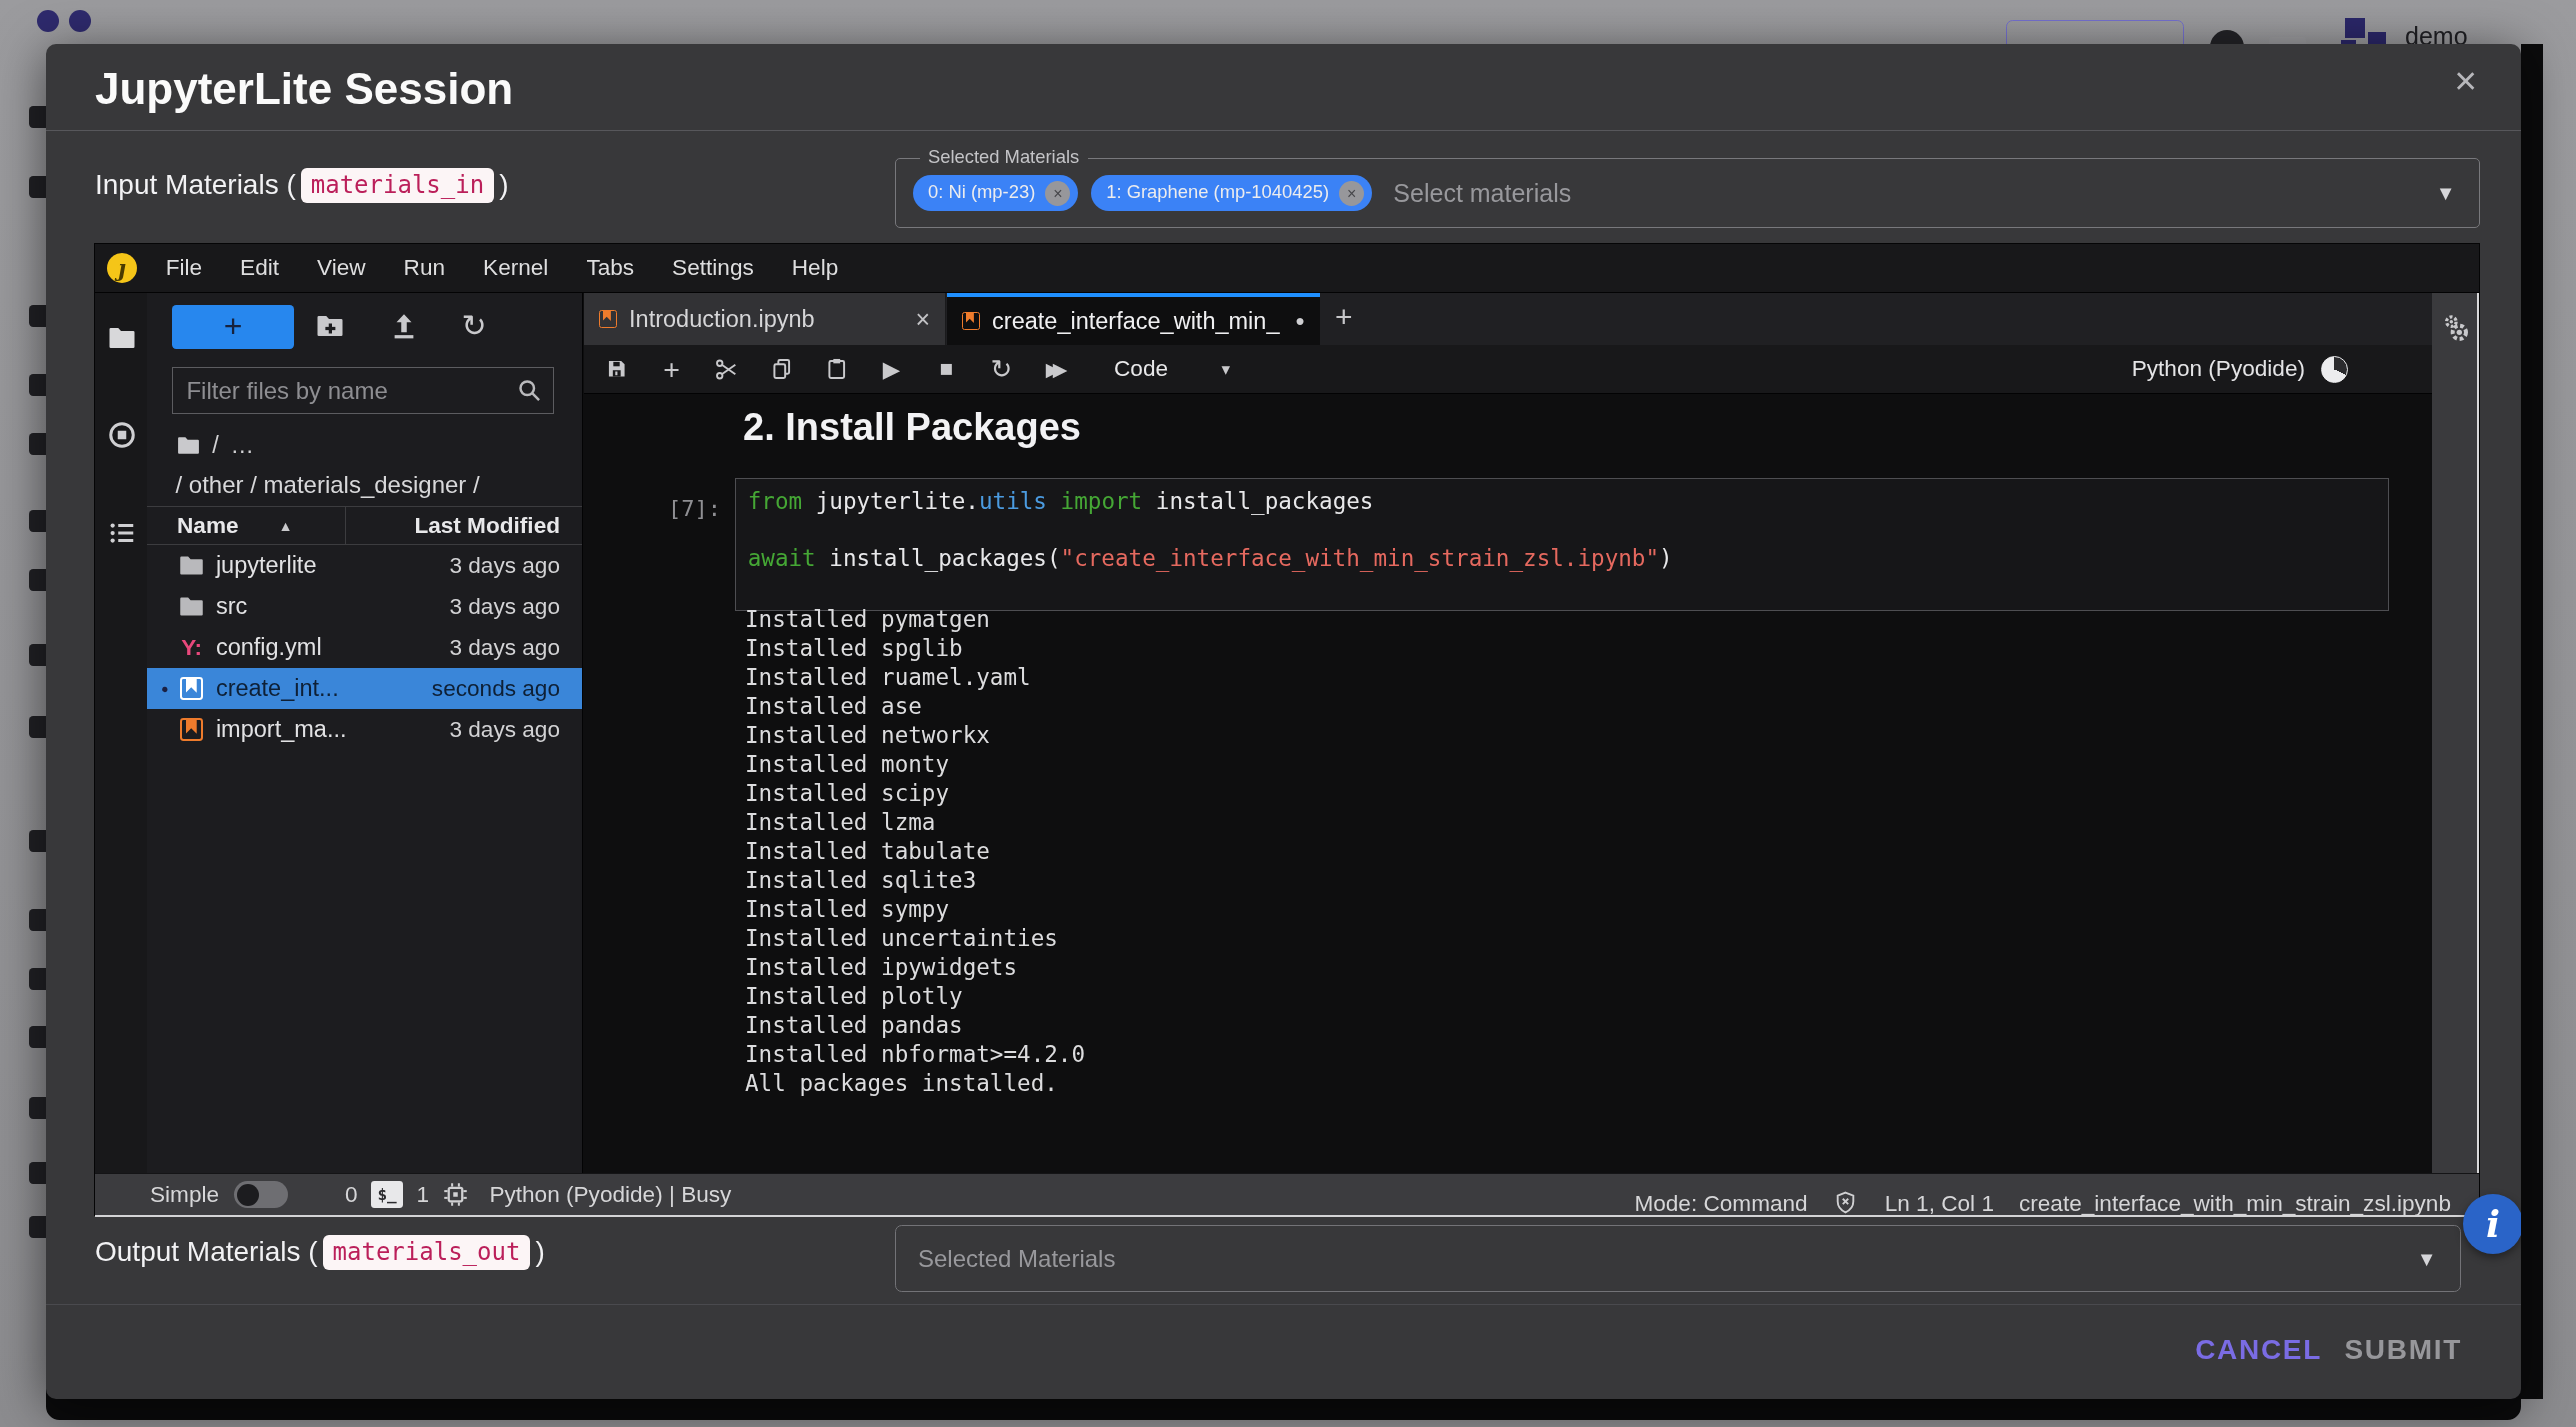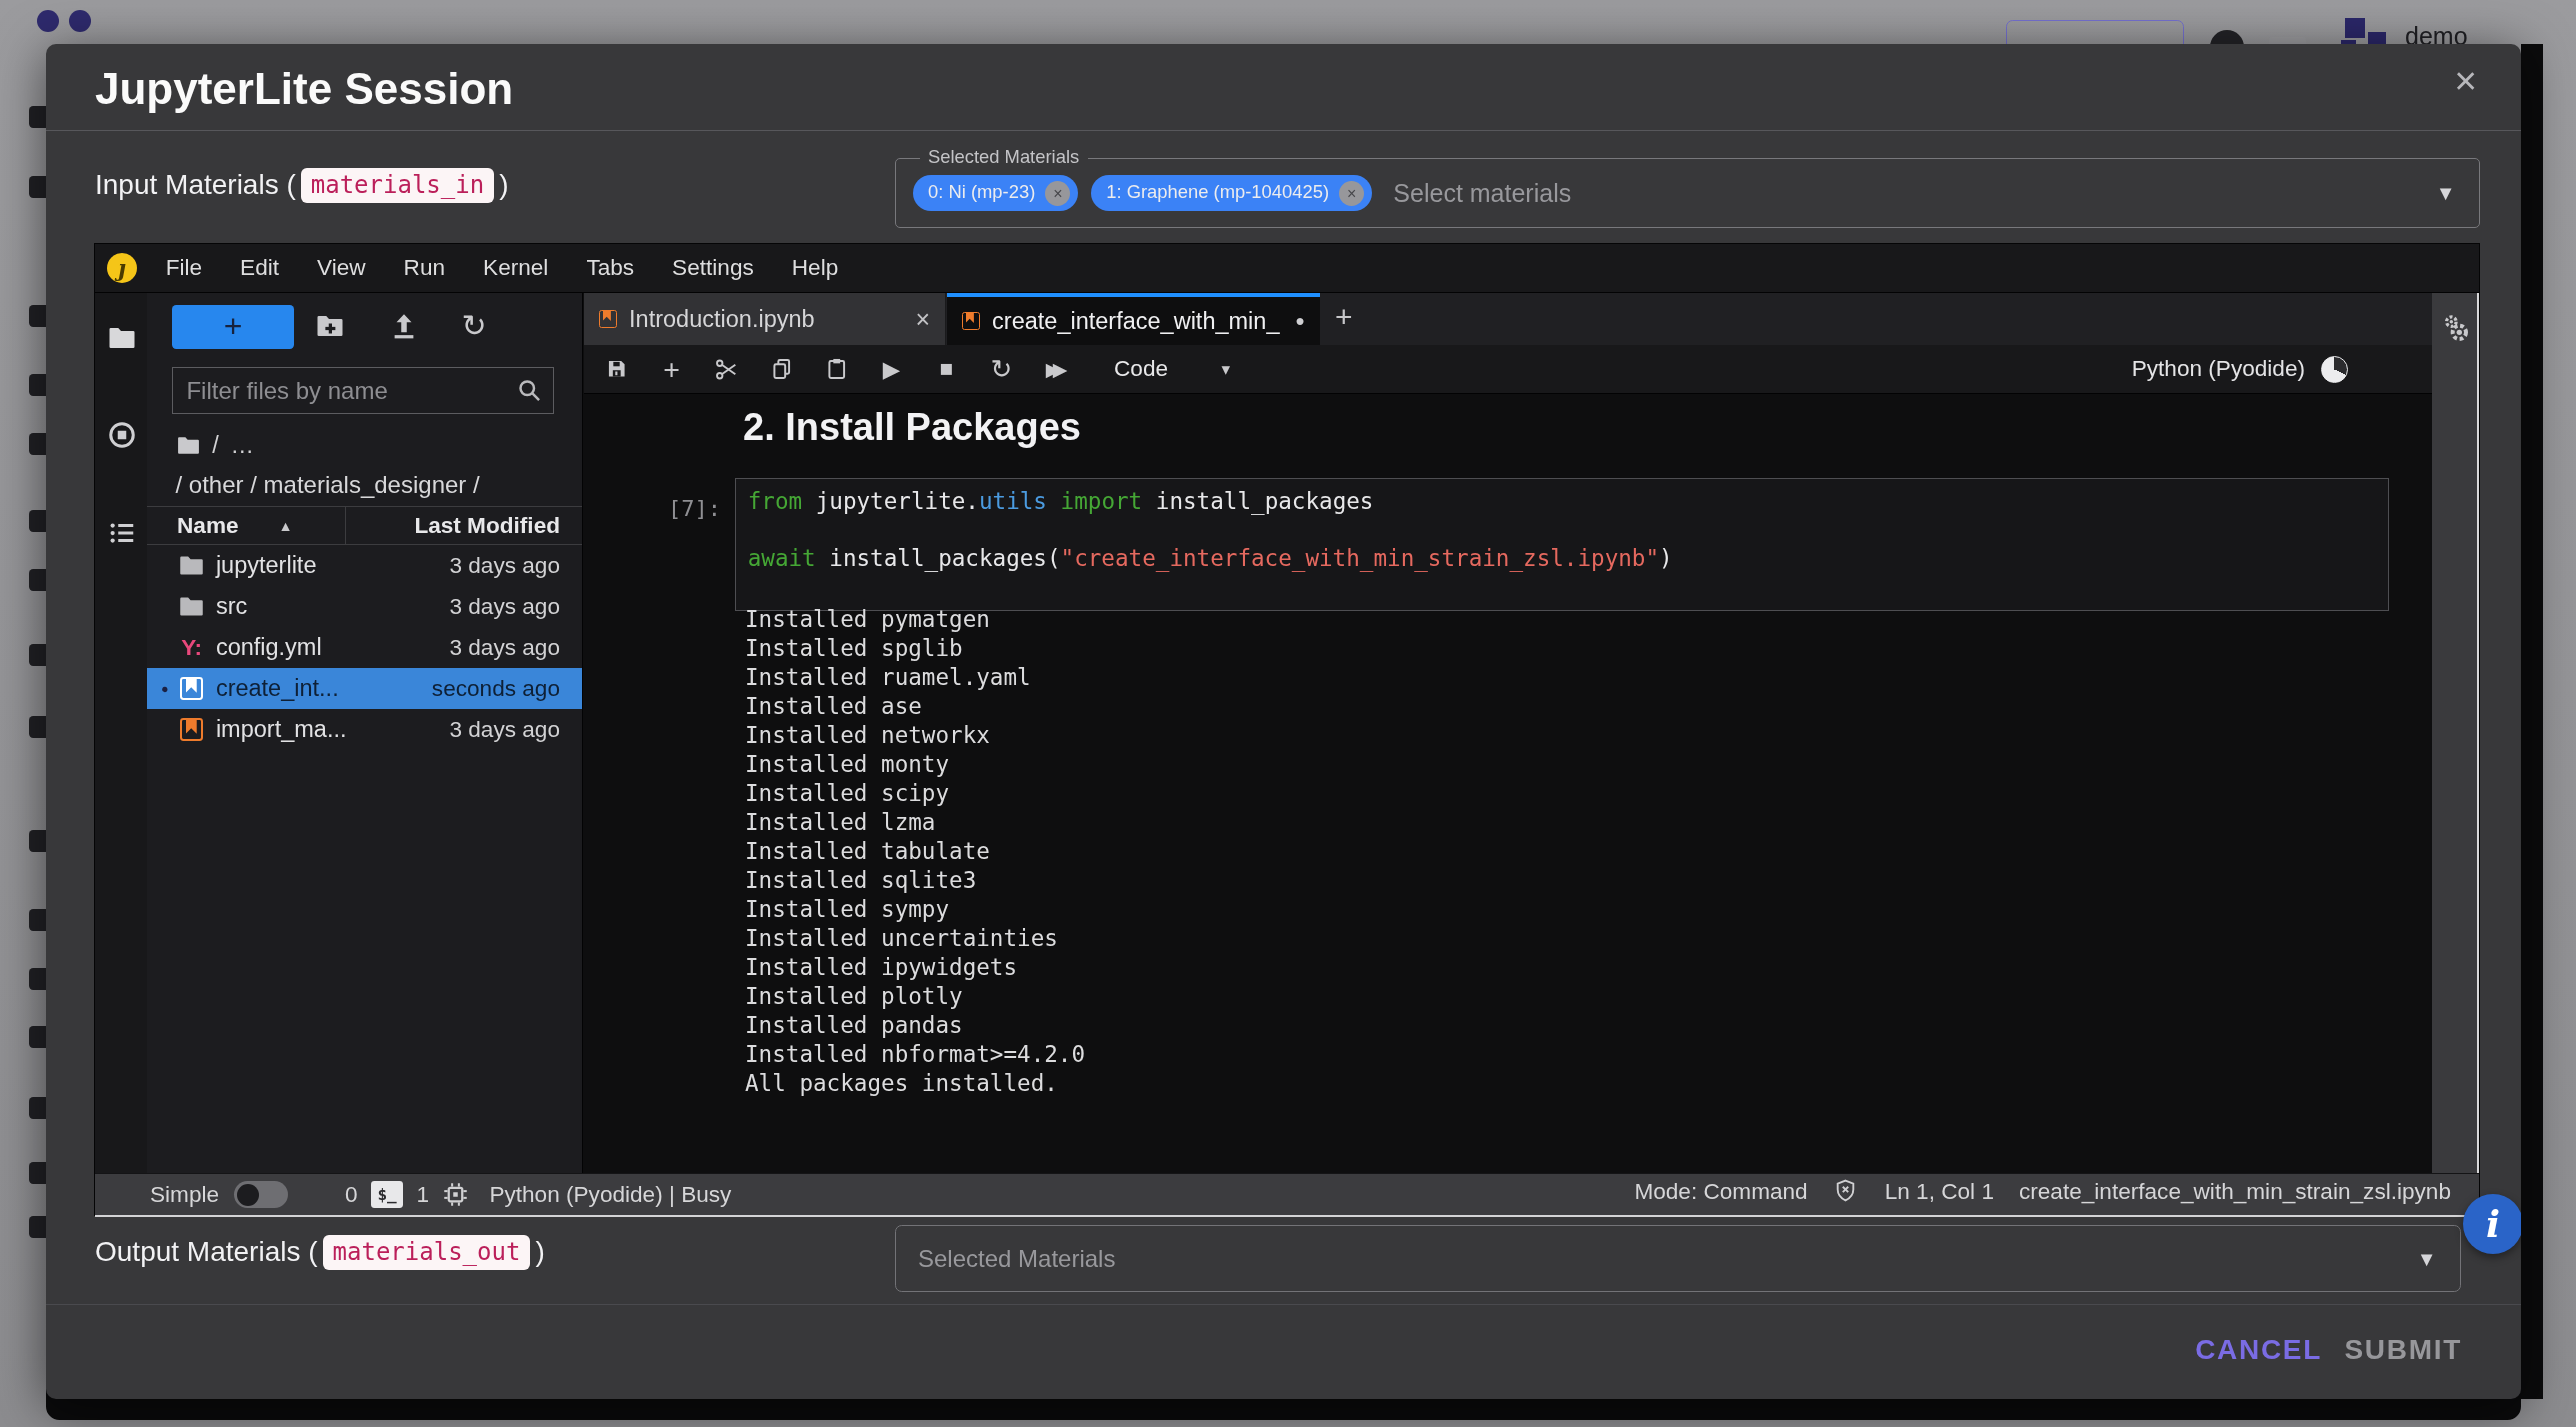--- a/index.html
+++ b/index.html
@@ -137,21 +137,21 @@
   .cellbox pre { margin:8.4px 0 0 11.7px; font-family:"DejaVu Sans Mono",monospace; font-size:22.6px;
     line-height:28.5px; color:#e8e8ea; }
   .kw { color:#45a735; } .pl { color:#e8e8ea; } .mod { color:#4b9be0; } .str { color:#e5695f; }
   .nb-outputs { position:absolute; left:161px; top:211px; }
   .out-line { font-family:"DejaVu Sans Mono",monospace; font-size:22.6px; line-height:29px; color:#dcdcde; white-space:pre; }
 
   
   .jl-status { position:absolute; left:0; top:929px; width:100%; height:44px; background:#3c3c3f;
     border-top:0.8px solid #141416; border-bottom:2.5px solid #d4d4d6; font-size:22.6px; color:#d6d6d8; }
   .sb-left { position:absolute; left:55px; top:0; height:41px; display:flex; align-items:center; }
-  .sb-right { position:absolute; right:28px; top:0; height:35px; display:flex; align-items:center; gap:25px; }
+  .sb-right { position:absolute; right:28px; top:12px; height:35px; display:flex; align-items:center; gap:25px; }
   .toggle { width:54px; height:27px; background:#6e6e72; border-radius:13.4px; position:relative;
     margin-left:15px; cursor:pointer; }
   .toggle .knob { position:absolute; left:2.5px; top:2.5px; width:22px; height:22px; border-radius:50%; background:#1c1c1f; }
   .term-badge { width:32px; height:27px; background:#e8e8ea; border-radius:3.4px; color:#2a2a2d;
     font-family:"DejaVu Sans Mono",monospace; font-weight:bold; font-size:16px;
     display:flex; align-items:center; justify-content:center; }
   .sb-icon { width:27px; height:27px; color:#d0d0d2; }
 
   
   .out-dd { position:absolute; left:849px; top:1181px; width:1566px; height:67px;

